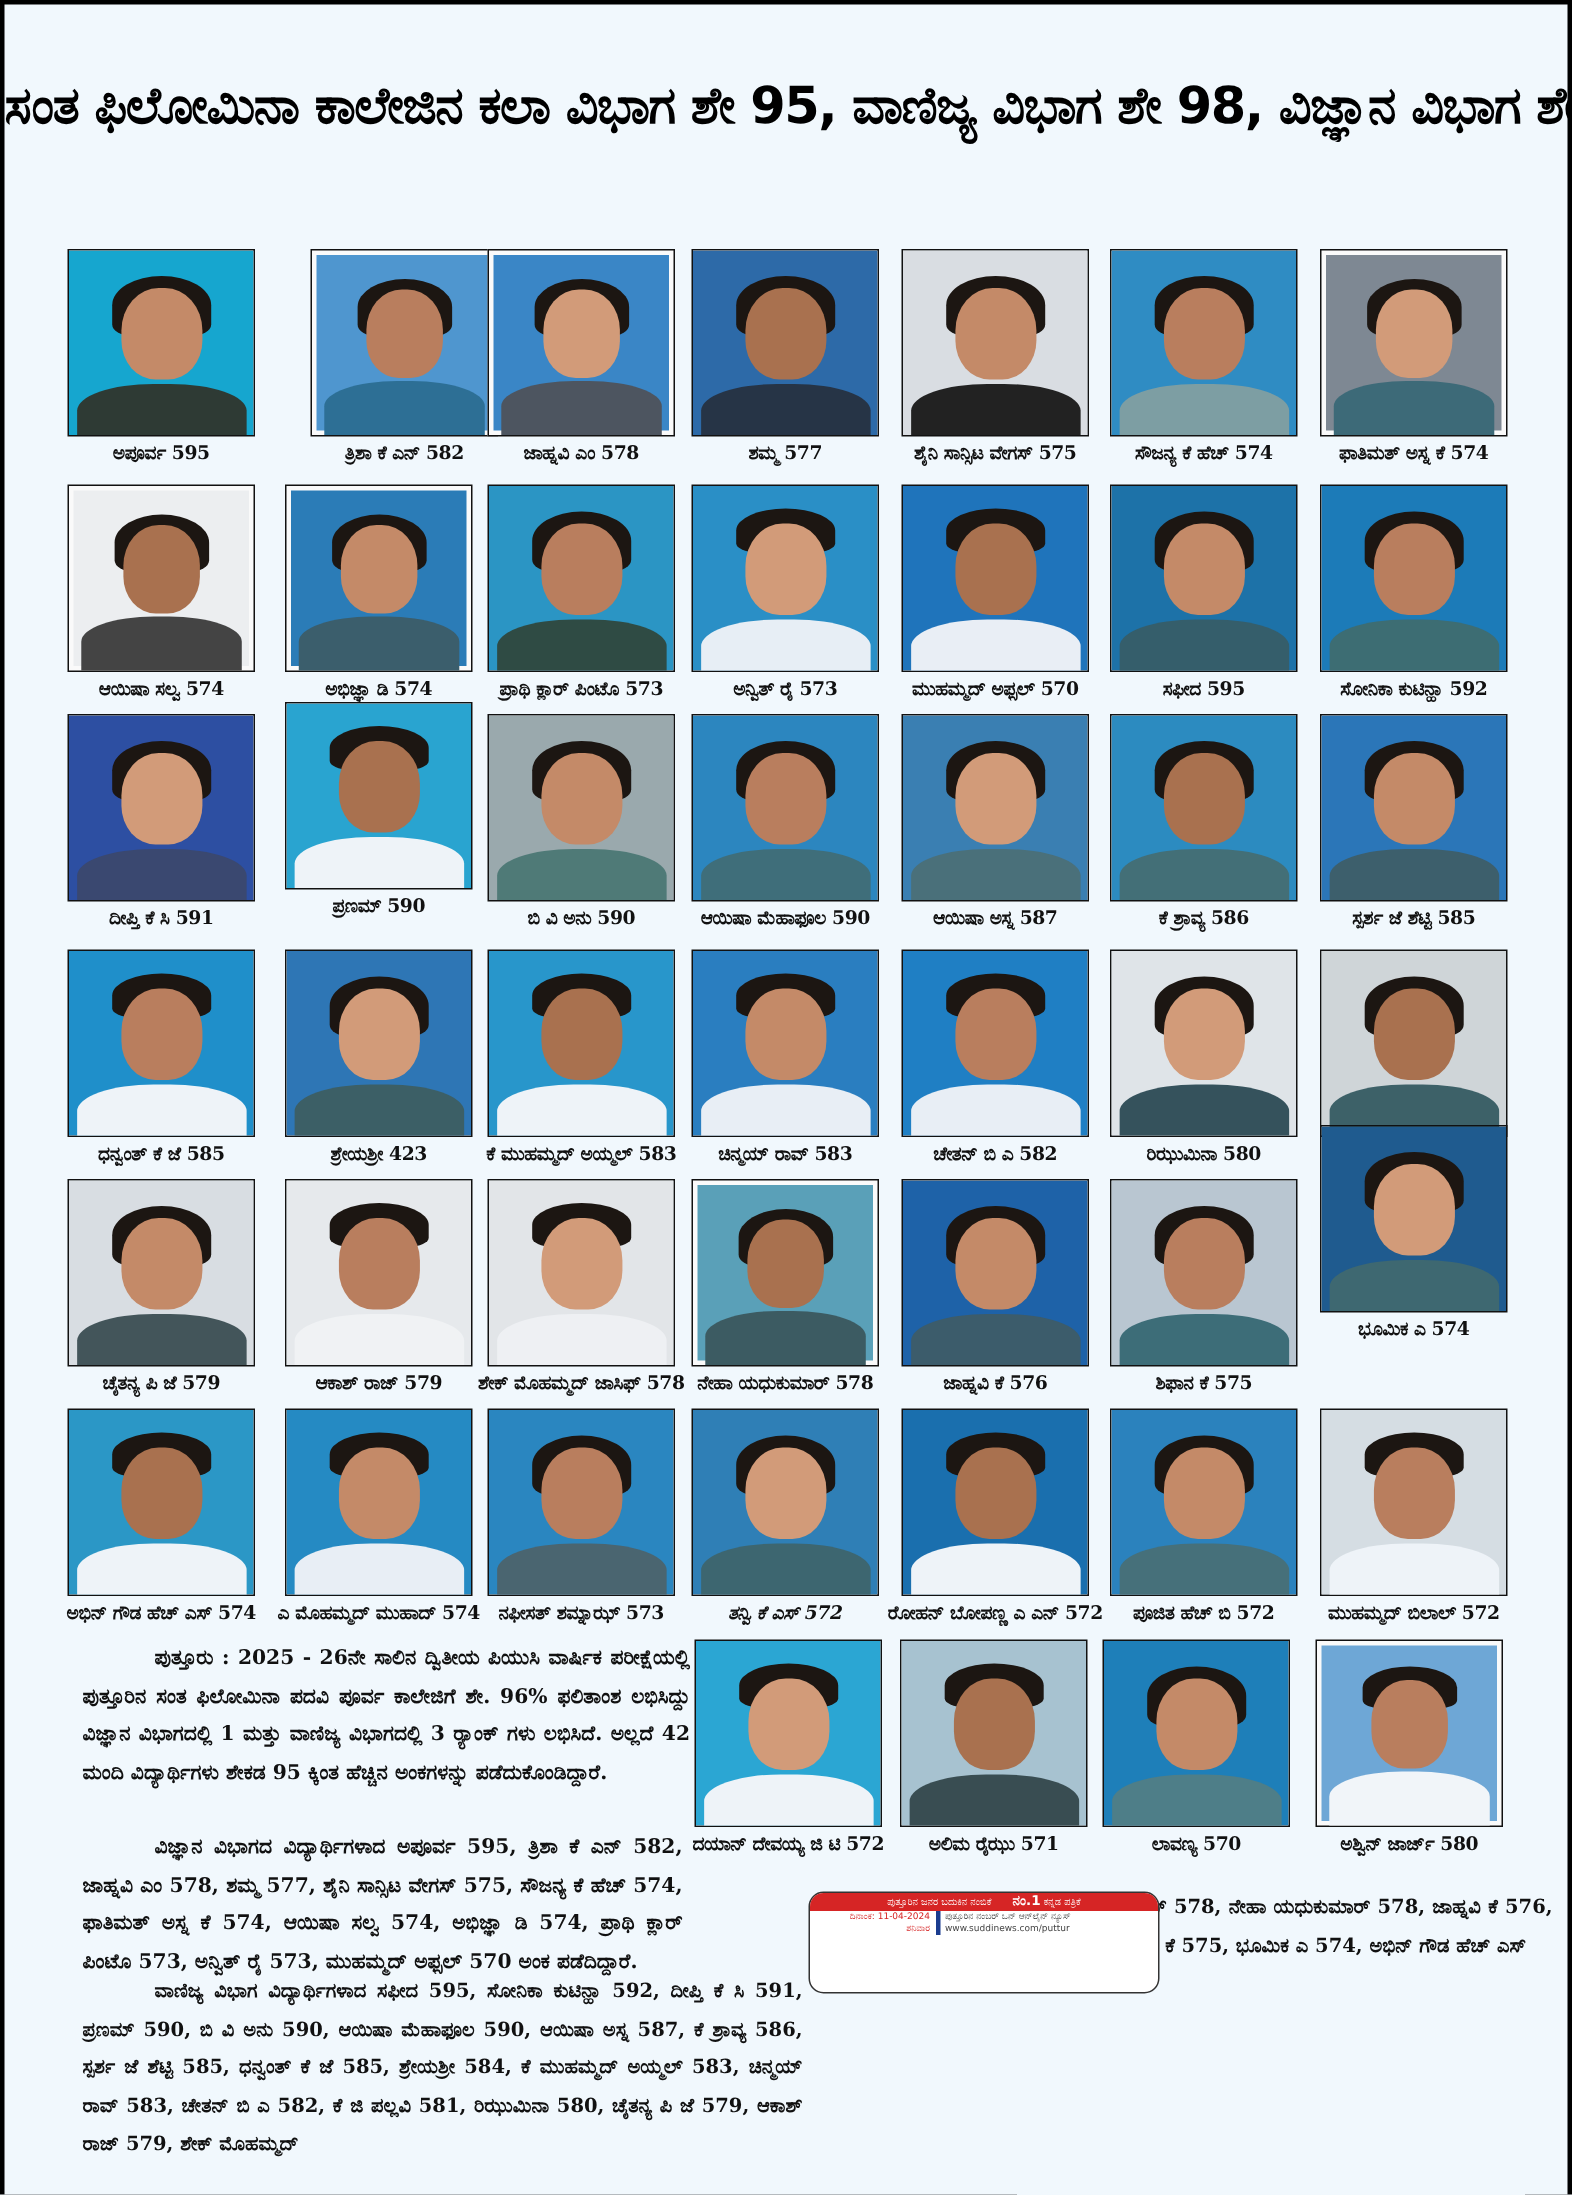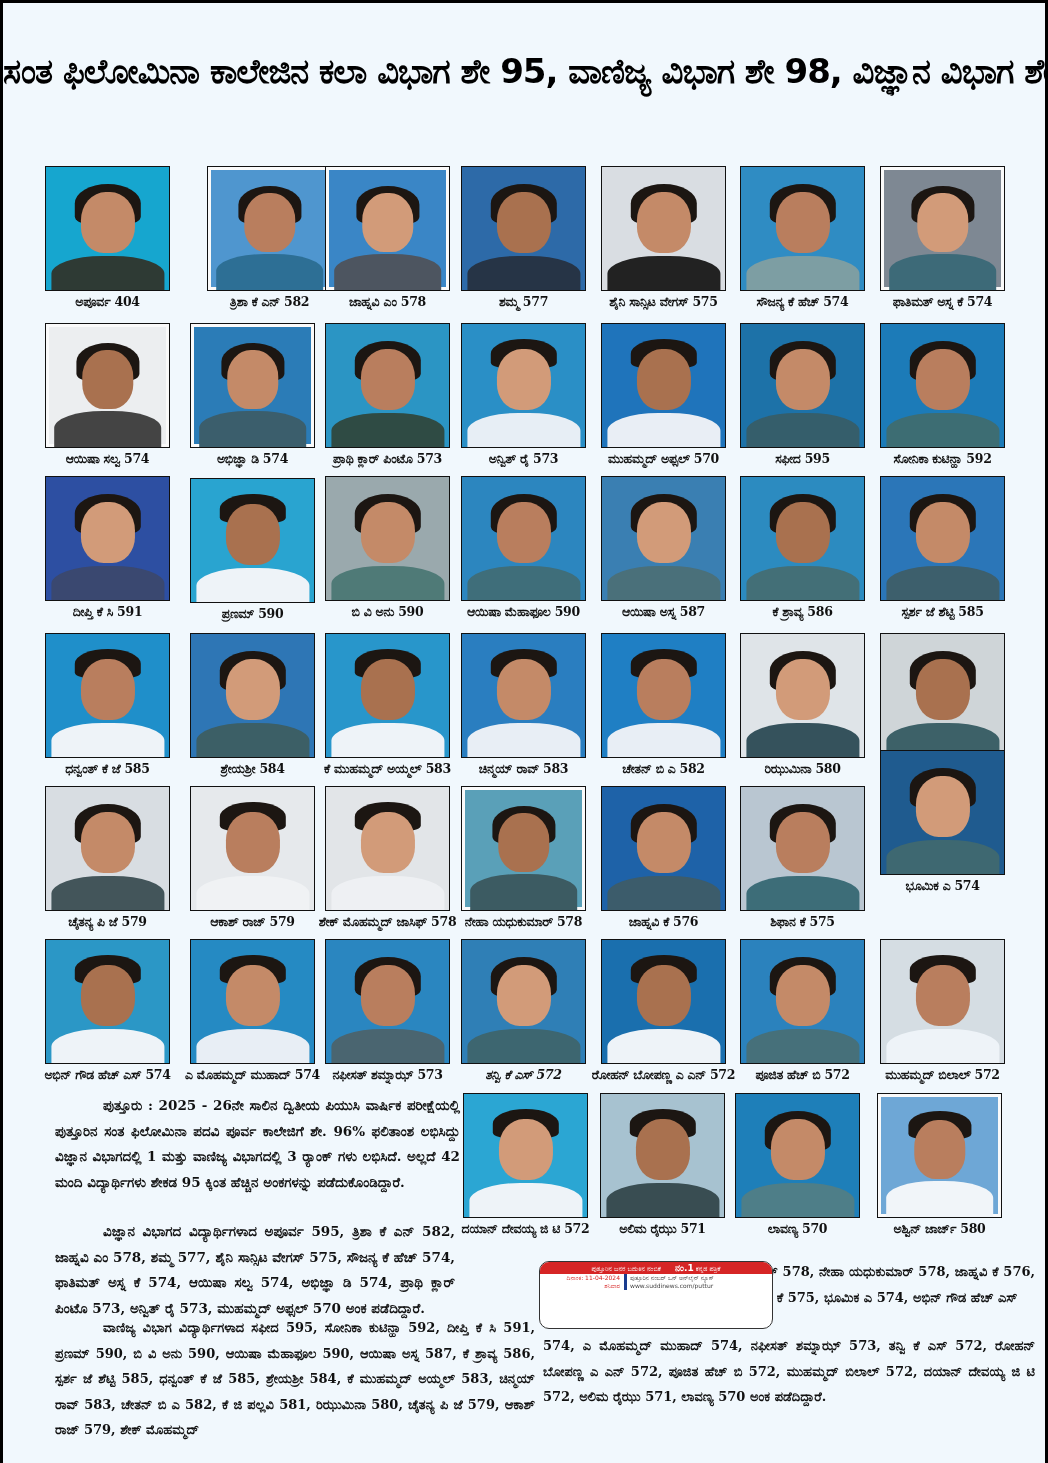--- a/index.html
+++ b/index.html
@@ -88,21 +88,21 @@
 
   <div id="grid">
       <div class="card" style="left: 42px; top: 163px;">
         <div class="photo">
           <div class="full" style="background: rgb(22, 166, 207);">
             <div class="body-shape" style="background: rgb(46, 58, 52);"></div>
             <div class="hair"></div>
             <div class="head" style="background: rgb(196, 138, 104);"></div>
           </div>
         </div>
-        <div class="label">ಅಪೂರ್ವ 404</div>
+        <div class="label">ಅಪೂರ್ವ 595</div>
       </div>
       <div class="card" style="left: 204px; top: 163px;">
         <div class="photo" style="background: rgb(250, 250, 250);">
           <div class="inner" style="background: rgb(79, 150, 207);">
             <div class="body-shape" style="background: rgb(45, 111, 149);"></div>
             <div class="hair"></div>
             <div class="head" style="background: rgb(185, 126, 94);"></div>
           </div>
         </div>
         <div class="label">ತ್ರಿಶಾ ಕೆ ಎನ್ 582</div>
@@ -230,21 +230,21 @@
       <div class="card" style="left: 42px; top: 473px;">
         <div class="photo">
           <div class="full" style="background: rgb(45, 79, 162);">
             <div class="body-shape" style="background: rgb(58, 72, 112);"></div>
             <div class="hair"></div>
             <div class="head" style="background: rgb(210, 155, 121);"></div>
           </div>
         </div>
         <div class="label">ದೀಪ್ತಿ ಕೆ ಸಿ 591</div>
       </div>
-      <div class="card" style="left: 187px; top: 475px;">
+      <div class="card" style="left: 187px; top: 465px;">
         <div class="photo">
           <div class="full" style="background: rgb(41, 164, 208);">
             <div class="body-shape" style="background: rgb(238, 243, 248);"></div>
             <div class="hair" style="top: 12%; height: 24%;"></div>
             <div class="head" style="background: rgb(169, 113, 79);"></div>
           </div>
         </div>
         <div class="label">ಪ್ರಣಮ್ 590</div>
       </div>
       <div class="card" style="left: 322px; top: 473px;">
@@ -308,21 +308,21 @@
         <div class="label">ಧನ್ವಂತ್ ಕೆ ಜೆ 585</div>
       </div>
       <div class="card" style="left: 187px; top: 630px;">
         <div class="photo">
           <div class="full" style="background: rgb(46, 118, 181);">
             <div class="body-shape" style="background: rgb(60, 95, 102);"></div>
             <div class="hair"></div>
             <div class="head" style="background: rgb(210, 155, 121);"></div>
           </div>
         </div>
-        <div class="label">ಶ್ರೇಯಶ್ರೀ 584</div>
+        <div class="label">ಶ್ರೇಯಶ್ರೀ 423</div>
       </div>
       <div class="card" style="left: 322px; top: 630px;">
         <div class="photo">
           <div class="full" style="background: rgb(40, 150, 203);">
             <div class="body-shape" style="background: rgb(238, 243, 248);"></div>
             <div class="hair" style="top: 12%; height: 24%;"></div>
             <div class="head" style="background: rgb(169, 113, 79);"></div>
           </div>
         </div>
         <div class="label">ಕೆ ಮುಹಮ್ಮದ್ ಅಯ್ಮಲ್ 583</div>
@@ -554,21 +554,20 @@
   </div>
 
   <div class="article" style="left:52px; top:1216px; width:400px;">
     <p>ವಿಜ್ಞಾನ ವಿಭಾಗದ ವಿದ್ಯಾರ್ಥಿಗಳಾದ ಅಪೂರ್ವ 595, ತ್ರಿಶಾ ಕೆ ಎನ್ 582, ಜಾಹ್ನವಿ ಎಂ 578, ಶಮ್ಮ 577, ಶೈನಿ ಸಾನ್ಸಿಟ ವೇಗಸ್ 575, ಸೌಜನ್ಯ ಕೆ ಹೆಚ್ 574, ಫಾತಿಮತ್ ಅಸ್ನ ಕೆ 574, ಆಯಿಷಾ ಸಲ್ವ 574, ಅಭಿಜ್ಞಾ ಡಿ 574, ಪ್ರಾಥಿ ಕ್ಲಾರ್ ಪಿಂಟೊ 573, ಅನ್ವಿತ್ ರೈ 573, ಮುಹಮ್ಮದ್ ಅಫ್ಸಲ್ 570 ಅಂಕ ಪಡೆದಿದ್ದಾರೆ.</p>
   </div>
 
   <div class="article" style="left:742px; top:1256px; width:290px; font-size:13px;">
     <p style="text-indent:0">ಜಾಸಿಫ್ 578, ನೇಹಾ ಯಧುಕುಮಾರ್ 578, ಜಾಹ್ನವಿ ಕೆ 576, ಶಿಫಾನ ಕೆ 575, ಭೂಮಿಕ ಎ 574, ಅಭಿನ್ ಗೌಡ ಹೆಚ್ ಎಸ್</p>
   </div>
   <div class="article" style="left:540px; top:1330px; width:492px; font-size:13px;">
-    <p style="text-indent:0">574, ಎ ಮೊಹಮ್ಮದ್ ಮುಹಾದ್ 574, ನಫೀಸತ್ ಶಮ್ನಾಝ್ 573, ತನ್ವಿ ಕೆ ಎಸ್ 572, ರೋಹನ್ ಬೋಪಣ್ಣ ಎ ಎನ್ 572, ಪೂಜಿತ ಹೆಚ್ ಬಿ 572, ಮುಹಮ್ಮದ್ ಬಿಲಾಲ್ 572, ದಯಾನ್ ದೇವಯ್ಯ ಜಿ ಟಿ 572, ಅಲಿಮ ರೈಝು 571, ಲಾವಣ್ಯ 570 ಅಂಕ ಪಡೆದಿದ್ದಾರೆ.</p>
   </div>
   <div class="article" style="left:52px; top:1312px; width:480px; font-size:13px;">
     <p>ವಾಣಿಜ್ಯ ವಿಭಾಗ ವಿದ್ಯಾರ್ಥಿಗಳಾದ ಸಫೀದ 595, ಸೋನಿಕಾ ಕುಟಿನ್ಹಾ 592, ದೀಪ್ತಿ ಕೆ ಸಿ 591, ಪ್ರಣಮ್ 590, ಬಿ ವಿ ಅನು 590, ಆಯಿಷಾ ಮೆಹಾಫೂಲ 590, ಆಯಿಷಾ ಅಸ್ನ 587, ಕೆ ಶ್ರಾವ್ಯ 586, ಸ್ಪರ್ಶ ಜೆ ಶೆಟ್ಟಿ 585, ಧನ್ವಂತ್ ಕೆ ಜೆ 585, ಶ್ರೇಯಶ್ರೀ 584, ಕೆ ಮುಹಮ್ಮದ್ ಅಯ್ಮಲ್ 583, ಚಿನ್ಮಯ್ ರಾವ್ 583, ಚೇತನ್ ಬಿ ಎ 582, ಕೆ ಜಿ ಪಲ್ಲವಿ 581, ರಿಝುಮಿನಾ 580, ಚೈತನ್ಯ ಪಿ ಜೆ 579, ಆಕಾಶ್ ರಾಜ್ 579, ಶೇಕ್ ಮೊಹಮ್ಮದ್</p>
   </div>
 
   <div class="masthead">
     <div class="mh-strip">
       <span>ಪುತ್ತೂರಿನ ಜನರ ಬದುಕಿನ ನಂಬಿಕೆ</span>
       <b>ನಂ.1</b>
       <span>ಕನ್ನಡ ಪತ್ರಿಕೆ</span>

